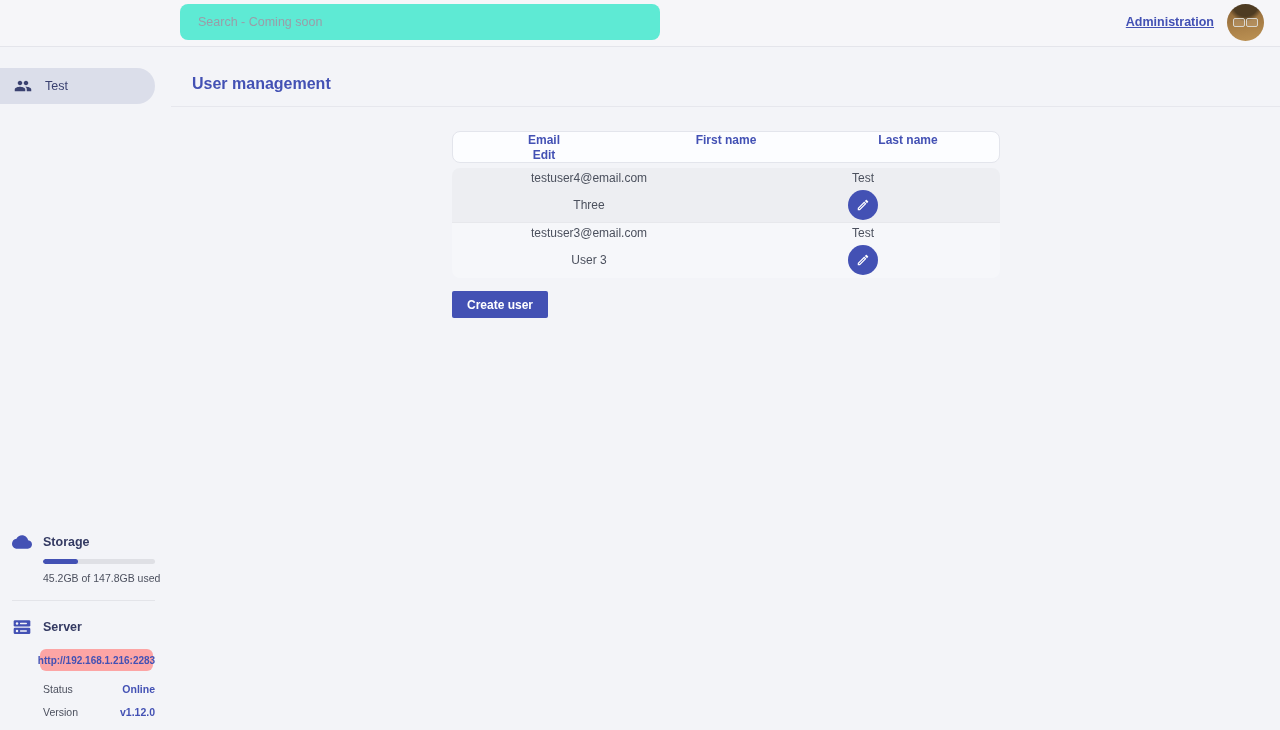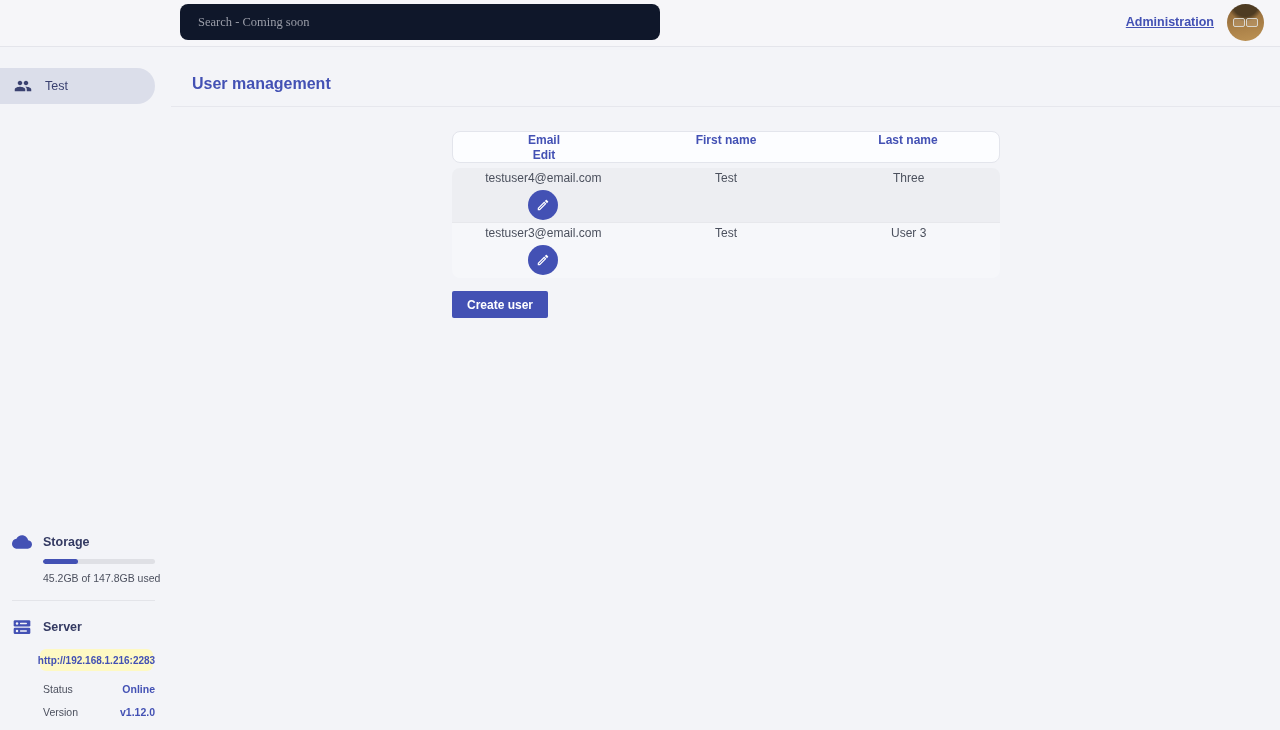--- a/index.html
+++ b/index.html
@@ -26,23 +26,23 @@
     position:absolute;left:17px;top:0;height:46px;
     display:flex;align-items:center;gap:7px;
     text-decoration:none;cursor:pointer;
   }
   .brand-word{
     font-family:"Liberation Serif", serif;
     font-size:20px;letter-spacing:3px;color:#3d3b78;
   }
   .search-input{
     position:absolute;left:180px;top:4px;width:480px;height:36px;
-    background:#0f172a;border:none;border-radius:8px;
+    background:#5eead4;border:none;border-radius:8px;
     padding:0 18px;font-size:12.5px;color:#6b6f7a;outline:none;
-    font-family:Liberation Serif, serif;
+    font-family:Liberation Sans, sans-serif;
   }
   .search-input::placeholder{color:#9a9da8;}
   .admin-link{
     position:absolute;right:66px;top:15px;
     font-size:12.5px;font-weight:700;color:var(--primary);
     text-decoration:underline;cursor:pointer;
   }
   .avatar{
     position:absolute;right:16px;top:4px;width:37px;height:37px;border-radius:50%;
     background:
@@ -72,21 +72,21 @@
   .panel-head{display:flex;align-items:center;padding-left:12px;gap:11px;}
   .panel-head .label{font-size:12.5px;font-weight:700;color:#343a62;}
   .progress-track{
     margin:7px 15px 0 43px;height:5px;border-radius:3px;background:#dfe0e5;overflow:hidden;
   }
   .progress-fill{height:100%;border-radius:3px;background:var(--primary);width:31%;}
   .usage-text{margin:8px 0 0 43px;font-size:10.5px;color:#4c505e;}
   .side-divider{margin:16px 15px 0 12px;border:none;border-top:1px solid #e3e4e9;}
   .server-block{margin-top:16px;}
   .server-url{
-    margin:12px 0 12px 40px;width:113px;height:22px;border-radius:6px;background:#fef9c3;
+    margin:12px 0 12px 40px;width:113px;height:22px;border-radius:6px;background:#fca5a5;
     display:flex;align-items:center;justify-content:center;
     font-size:10px;font-weight:700;color:var(--primary);
   }
   .kv-row{
     margin:11px 15px 0 43px;display:flex;justify-content:space-between;align-items:baseline;
   }
   .kv-row .k{font-size:10.5px;color:#4c505e;}
   .kv-row .v{font-size:10.5px;font-weight:700;color:var(--primary);}
   
   .main{position:absolute;left:170px;top:47px;width:1110px;height:683px;}
@@ -103,21 +103,21 @@
   .table-header{
     margin-top:15px;height:32px;background:#fcfdff;
     border:1px solid #e3e5ec;border-radius:8px;
     display:grid;grid-template-columns:repeat(3,1fr);align-items:center;
   }
   .table-header .col{
     text-align:center;font-size:12px;font-weight:600;color:var(--primary);
   }
   .table-body{margin-top:5px;border-radius:8px;overflow:hidden;}
   .table-row{
-    height:55px;display:grid;grid-template-columns:repeat(3,1fr);align-items:center;
+    height:55px;display:grid;grid-template-columns:repeat(2,1fr);align-items:center;
   }
   .table-row:nth-child(odd){background:#edeef2;}
   .table-row:nth-child(even){background:#f6f7fa;}
   .table-row:not(:last-child){border-bottom:1px solid #e7e8ec;}
   .table-row .cell{text-align:center;font-size:12px;color:#4b505d;}
   .edit-cell{display:flex;justify-content:center;}
   .edit-btn{
     width:30px;height:30px;border-radius:50%;border:none;background:var(--primary);
     display:flex;align-items:center;justify-content:center;cursor:pointer;
   }

